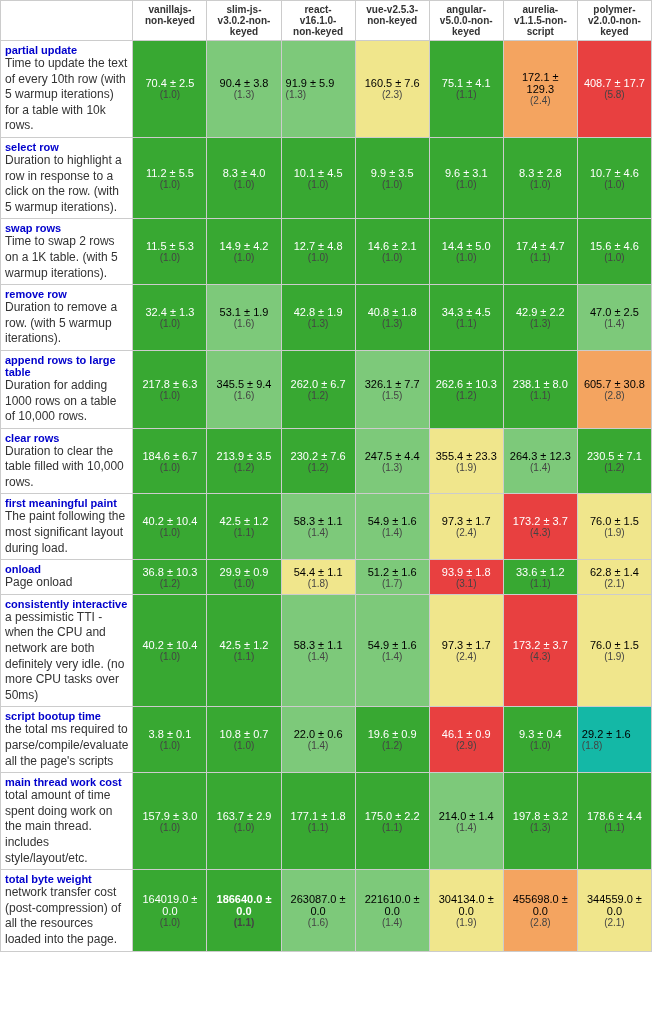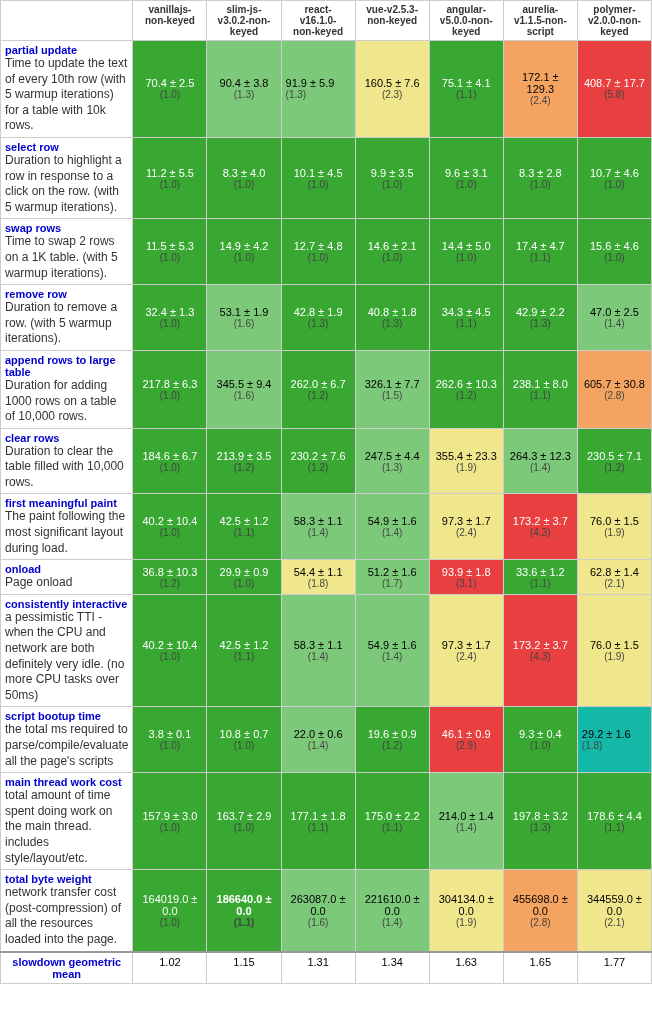--- a/index.html
+++ b/index.html
@@ -415,24 +415,14 @@
         </td>
         <td class="bg-orange col-data" style="text-align: center; vertical-align: middle; background-color: rgb(244, 164, 96); color: rgb(0, 0, 0);">
           <div class="cell-value">455698.0 ± 0.0</div>
           <div class="cell-ratio">(2.8)</div>
         </td>
         <td class="bg-yellow col-data" style="text-align: center; vertical-align: middle; background-color: rgb(240, 230, 140); color: rgb(0, 0, 0);">
           <div class="cell-value">344559.0 ± 0.0</div>
           <div class="cell-ratio">(2.1)</div>
         </td>
       </tr>
-      <tr>
-        <td style="text-align: center; color: rgb(0, 0, 204); font-weight: bold; font-size: 11px; border-top: 2px solid rgb(153, 153, 153);">slowdown geometric mean</td>
-        <td style="text-align: center; font-size: 11px; border-top: 2px solid rgb(153, 153, 153);">1.02</td>
-        <td style="text-align: center; font-size: 11px; border-top: 2px solid rgb(153, 153, 153);">1.15</td>
-        <td style="text-align: center; font-size: 11px; border-top: 2px solid rgb(153, 153, 153);">1.31</td>
-        <td style="text-align: center; font-size: 11px; border-top: 2px solid rgb(153, 153, 153);">1.34</td>
-        <td style="text-align: center; font-size: 11px; border-top: 2px solid rgb(153, 153, 153);">1.63</td>
-        <td style="text-align: center; font-size: 11px; border-top: 2px solid rgb(153, 153, 153);">1.65</td>
-        <td style="text-align: center; font-size: 11px; border-top: 2px solid rgb(153, 153, 153);">1.77</td>
-      </tr>
     </tbody>
 </table>
 
 </body></html>

